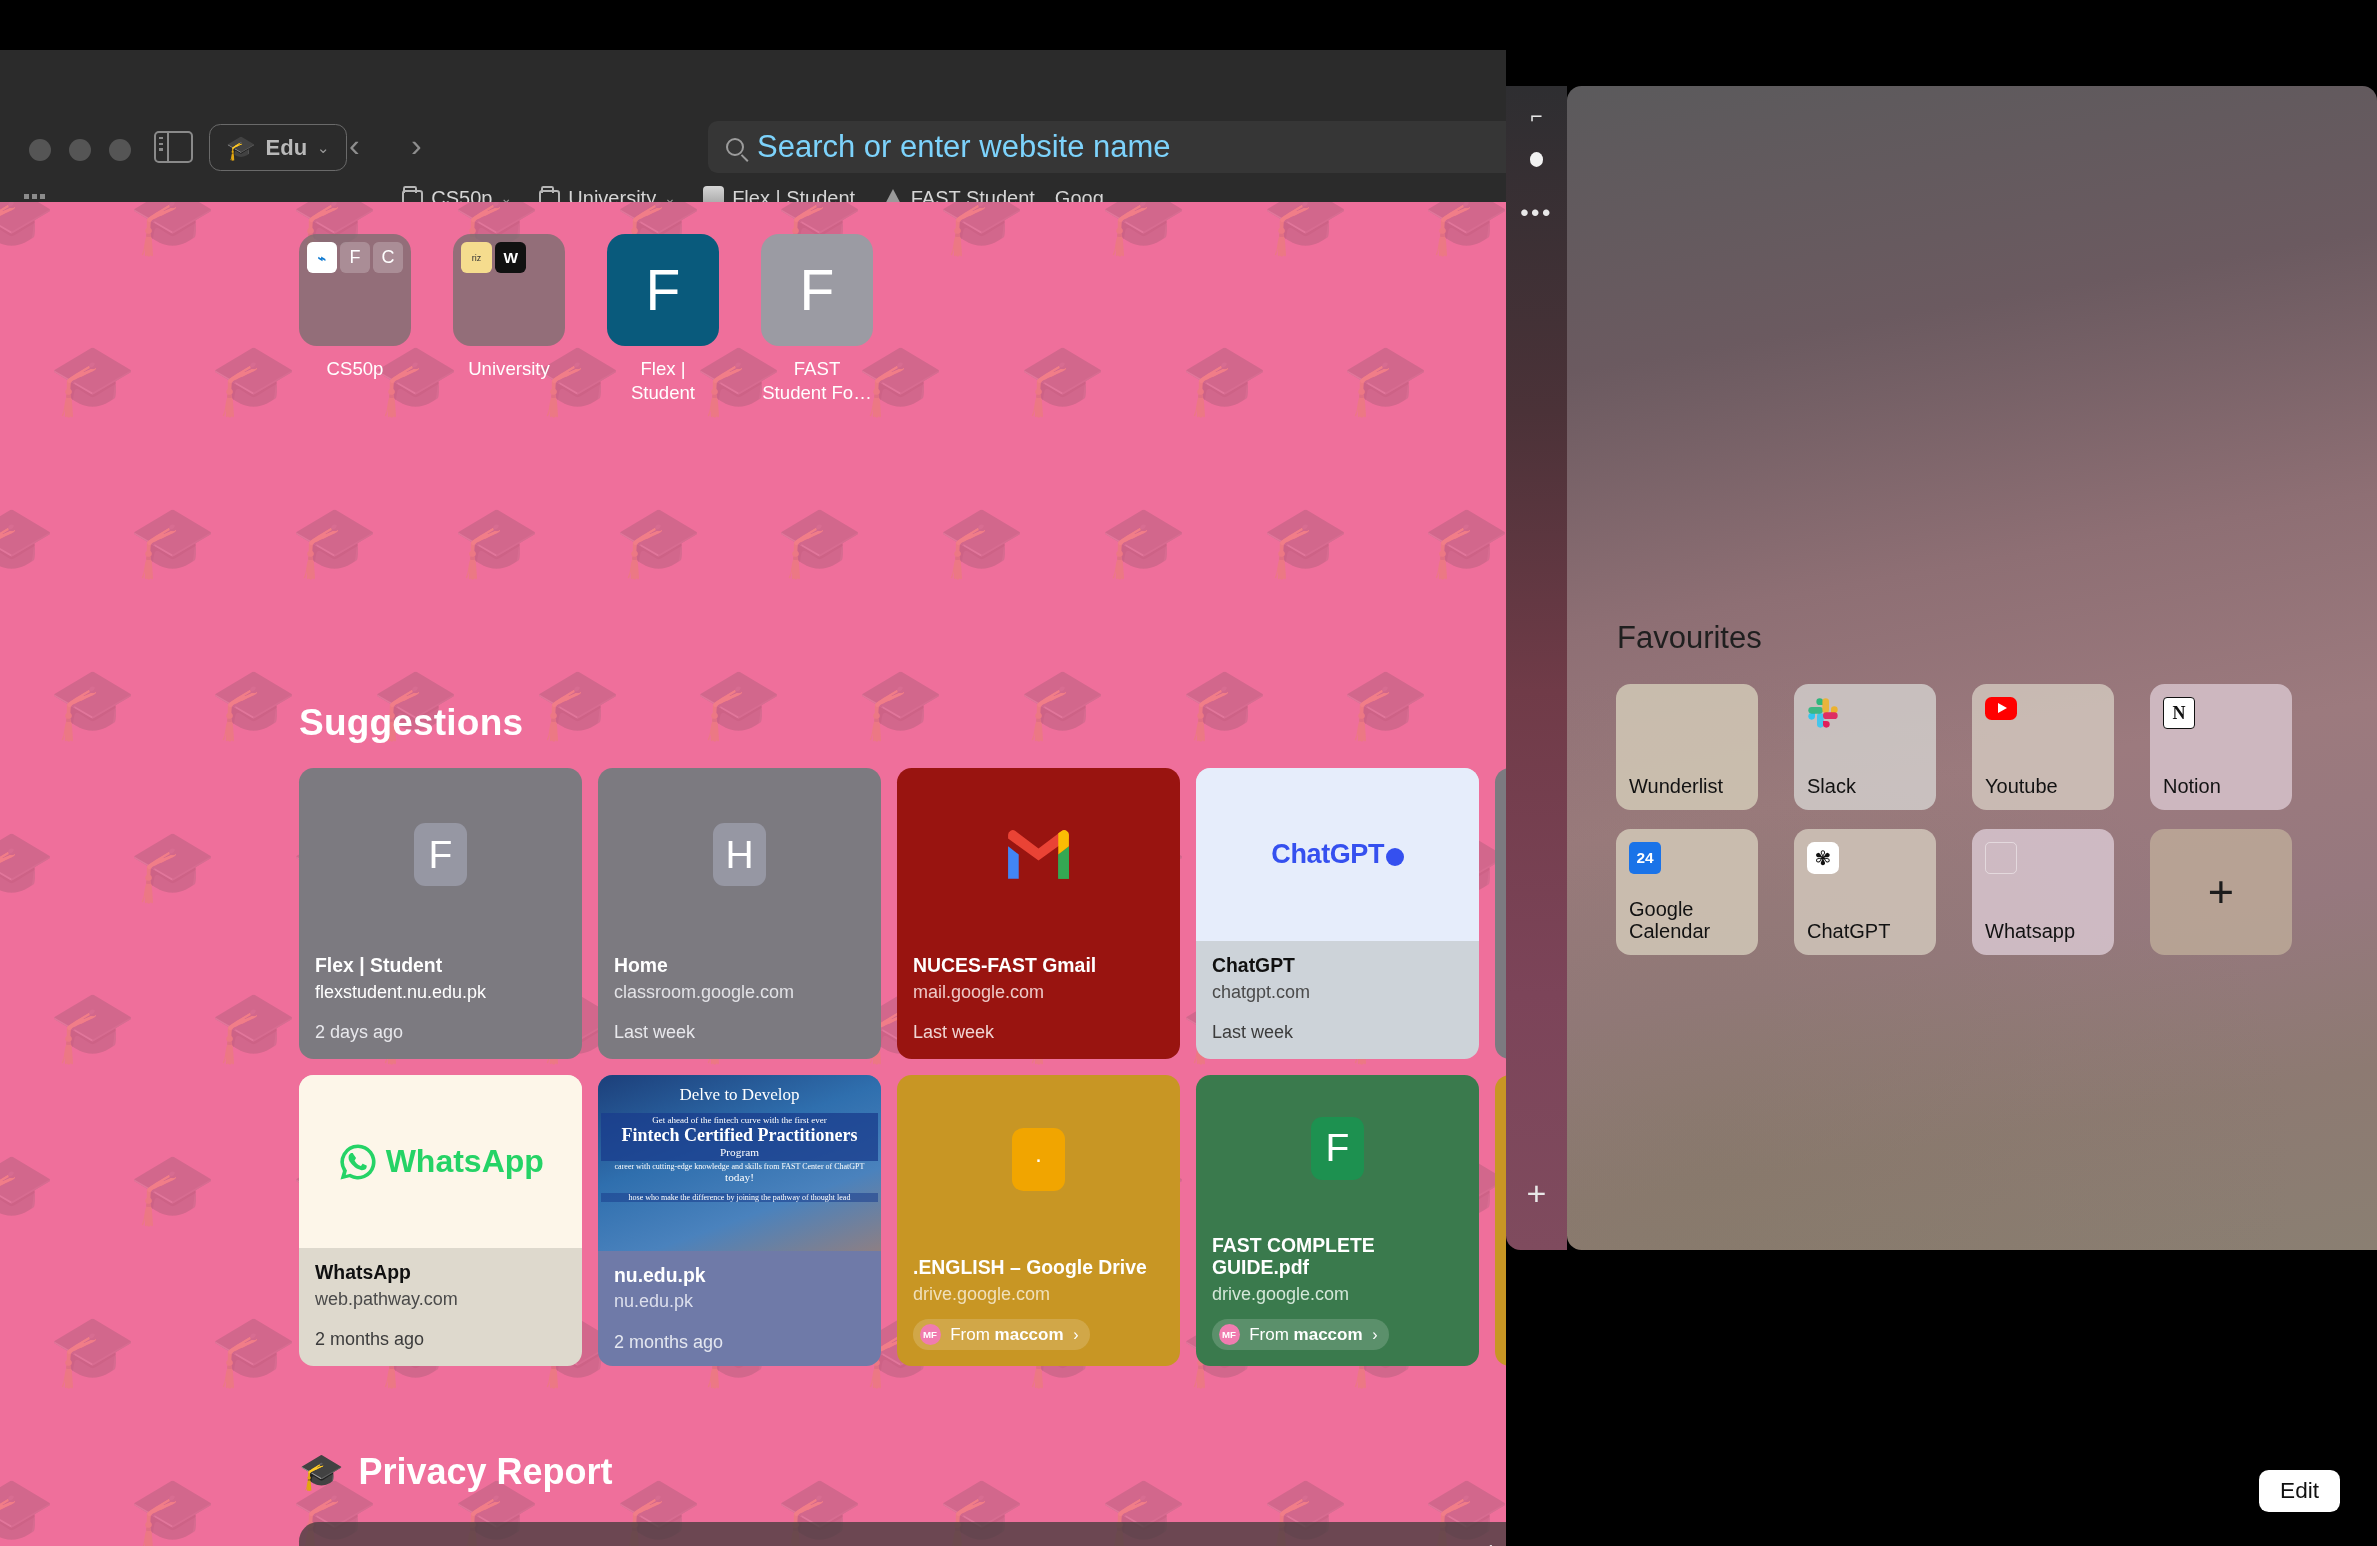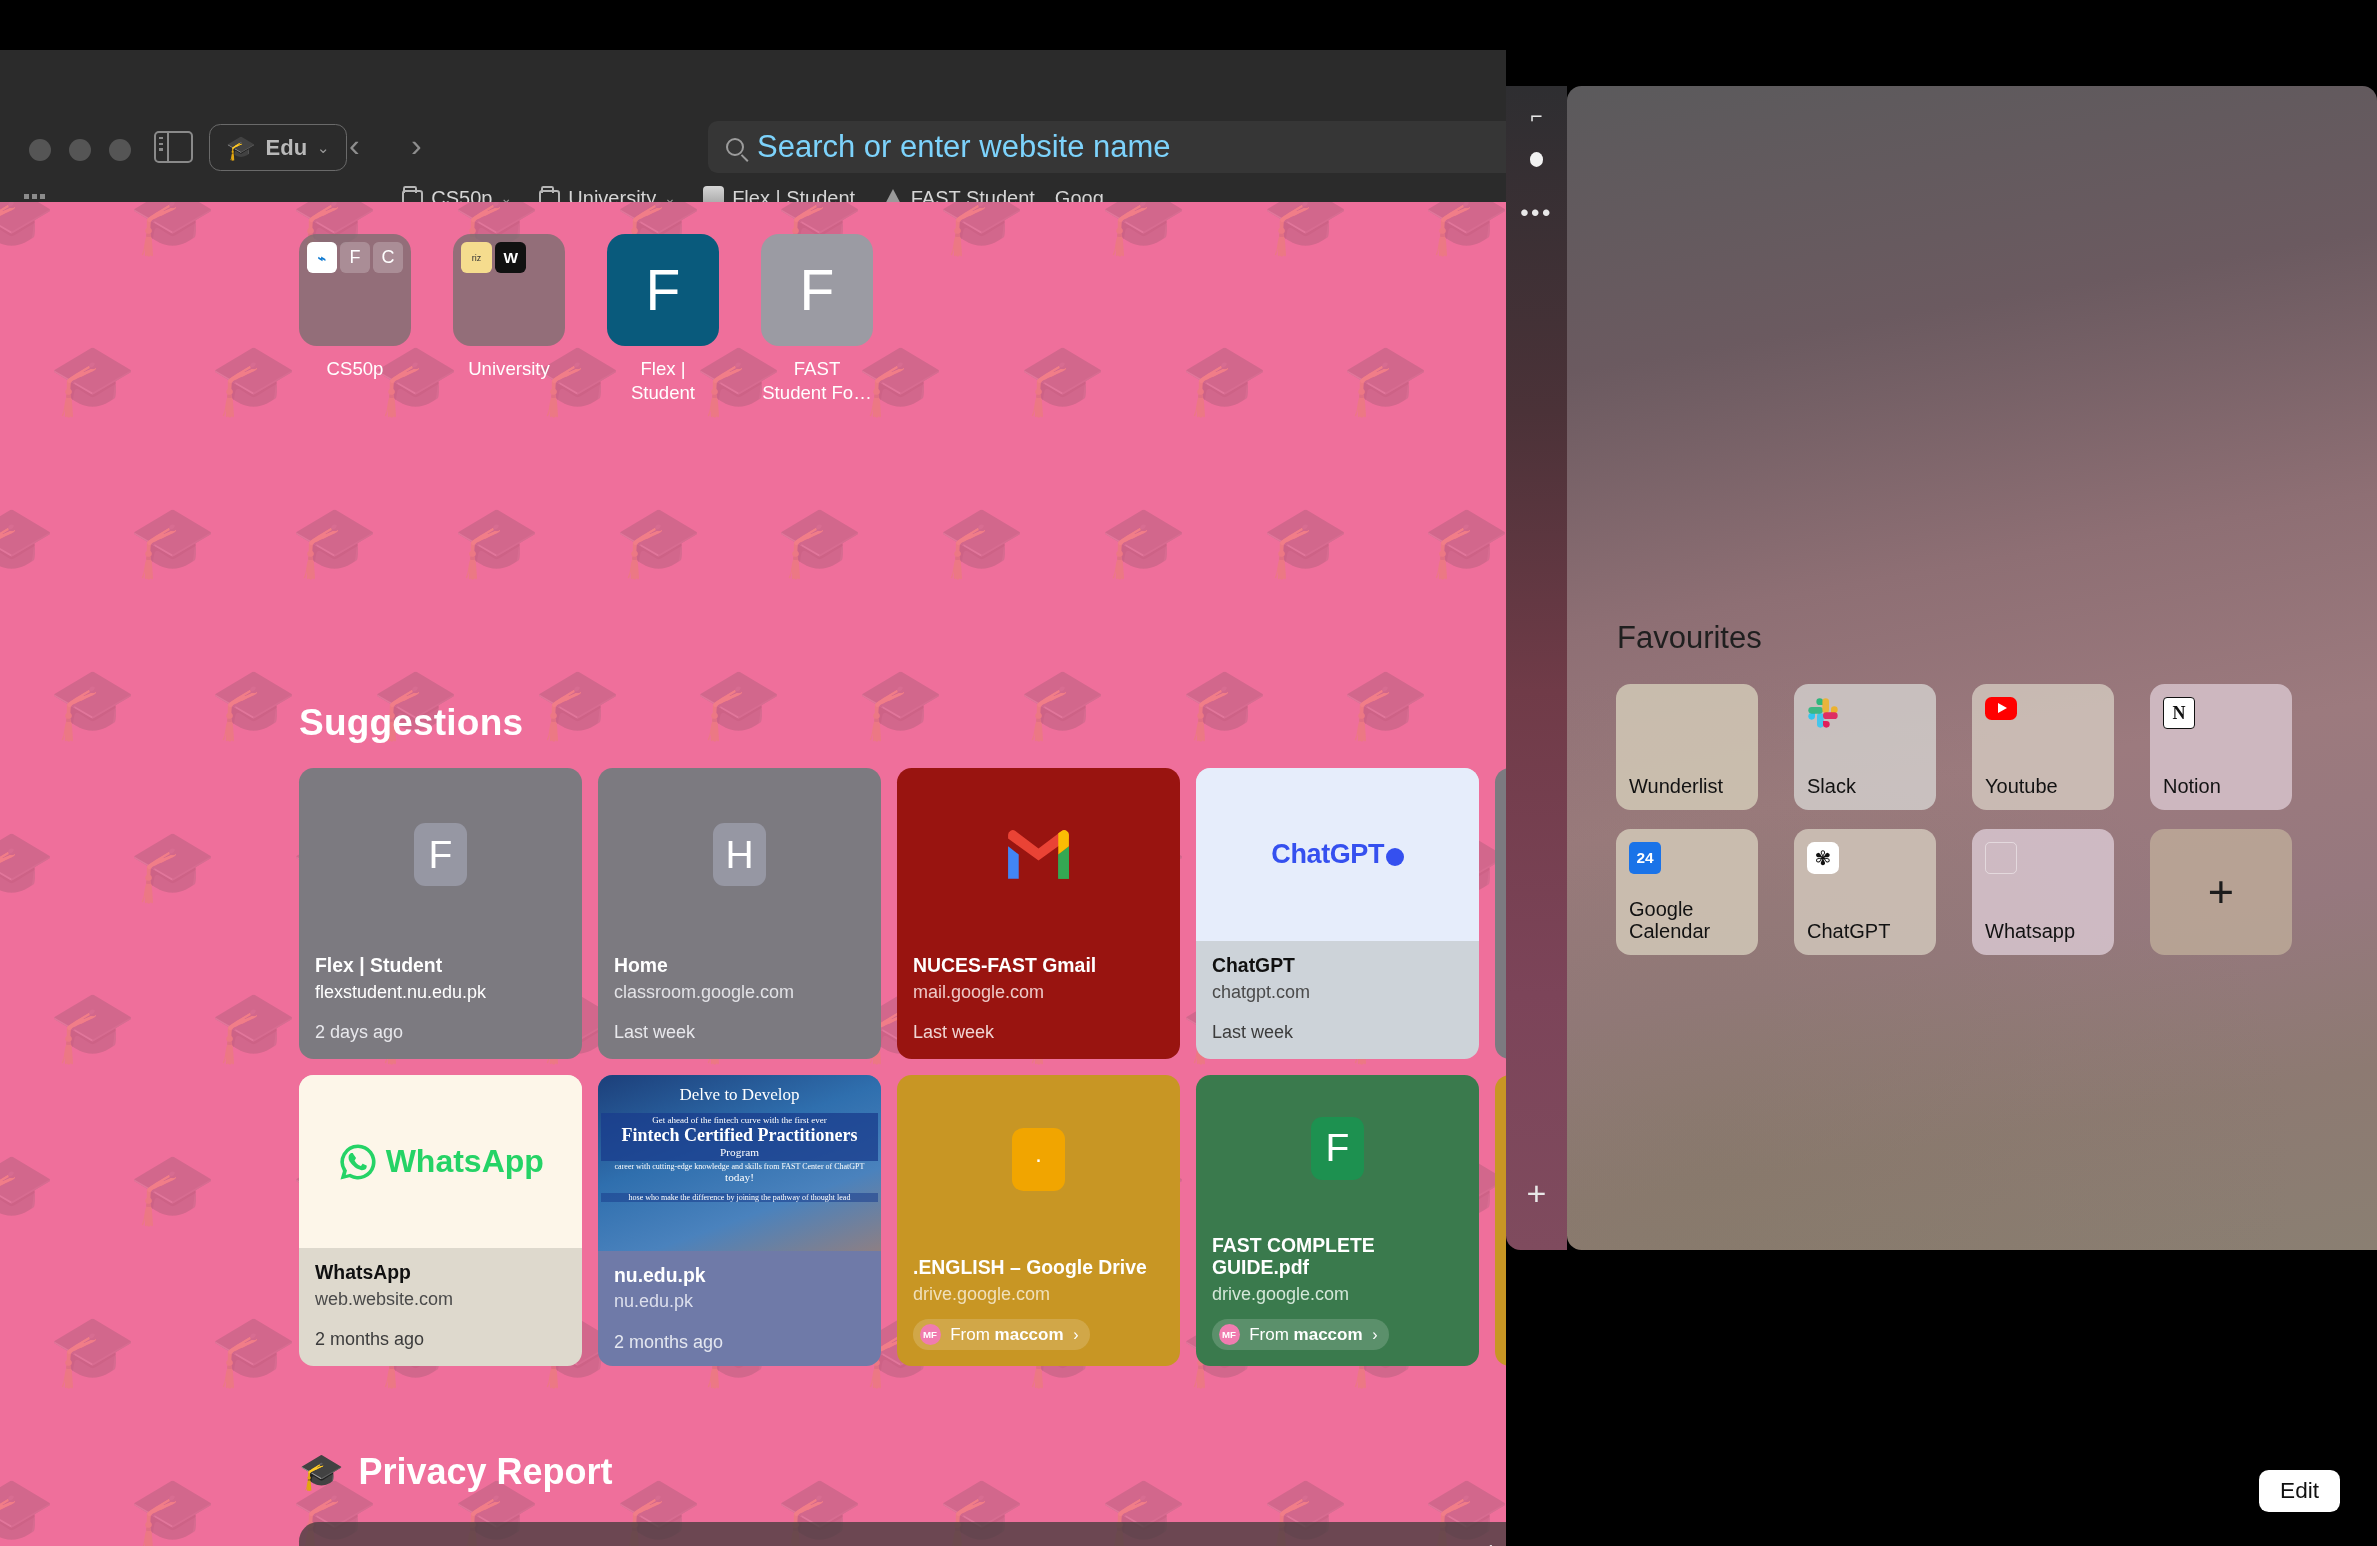--- a/index.html
+++ b/index.html
@@ -408,21 +408,21 @@
             <span style="color:#25d366;font-size:32px;font-weight:700;display:flex;align-items:center;gap:6.5px">
               <svg width="42" height="42" viewBox="0 0 24 24">
                   <path fill="#25d366" d="M12 2a10 10 0 0 0-8.6 15.1L2 22l5.1-1.3A10 10 0 1 0 12 2m0 2a8 8 0 1 1-4.1 14.9l-.3-.2-2.6.7.7-2.5-.2-.3A8 8 0 0 1 12 4"></path>
                   <path fill="#25d366" d="M9.3 7.4c-.2-.5-.4-.5-.6-.5h-.5c-.2 0-.5.1-.7.4s-.9.9-.9 2.2.9 2.5 1 2.7 1.8 2.8 4.4 3.8c2.2.9 2.6.7 3.1.6s1.5-.6 1.7-1.2.2-1.1.2-1.2-.2-.2-.4-.3l-1.6-.8c-.2-.1-.4-.1-.5.1l-.7.9c-.1.2-.3.2-.5.1a6.5 6.5 0 0 1-1.9-1.2 7.3 7.3 0 0 1-1.3-1.7c-.1-.2 0-.4.1-.5l.4-.5.2-.4v-.4z"></path>
                 </svg>
               WhatsApp
             </span>
           </div>
           <div class="meta">
             <div class="t" style="color:#101010">WhatsApp</div>
-            <div class="u" style="color:#4a4a4a">web.website.com</div>
+            <div class="u" style="color:#4a4a4a">web.pathway.com</div>
             <div class="d" style="color:#3c3c3c">2 months ago</div>
           </div>
         </div>
 
         <div class="card" style="background:#6f7aa8">
           <div class="thumb" style="background:linear-gradient(160deg,#1c3f7a,#2f6fae 40%,#4a82bd 70%,#8d7f84);flex:none;height:176px;position:relative;overflow:hidden;display:block">
             <div style="position:absolute;inset:0;font-family:'Liberation Serif',serif;color:#fff;text-align:center;padding:4.9px 3.2px">
               <div style="font-size:17px;margin-top:4.9px">Delve to Develop</div>
               <div style="background:rgba(25,60,140,.75);margin-top:8px;padding:2.4px 0">
                 <div style="font-size:9px">Get ahead of the fintech curve with the first ever</div>

